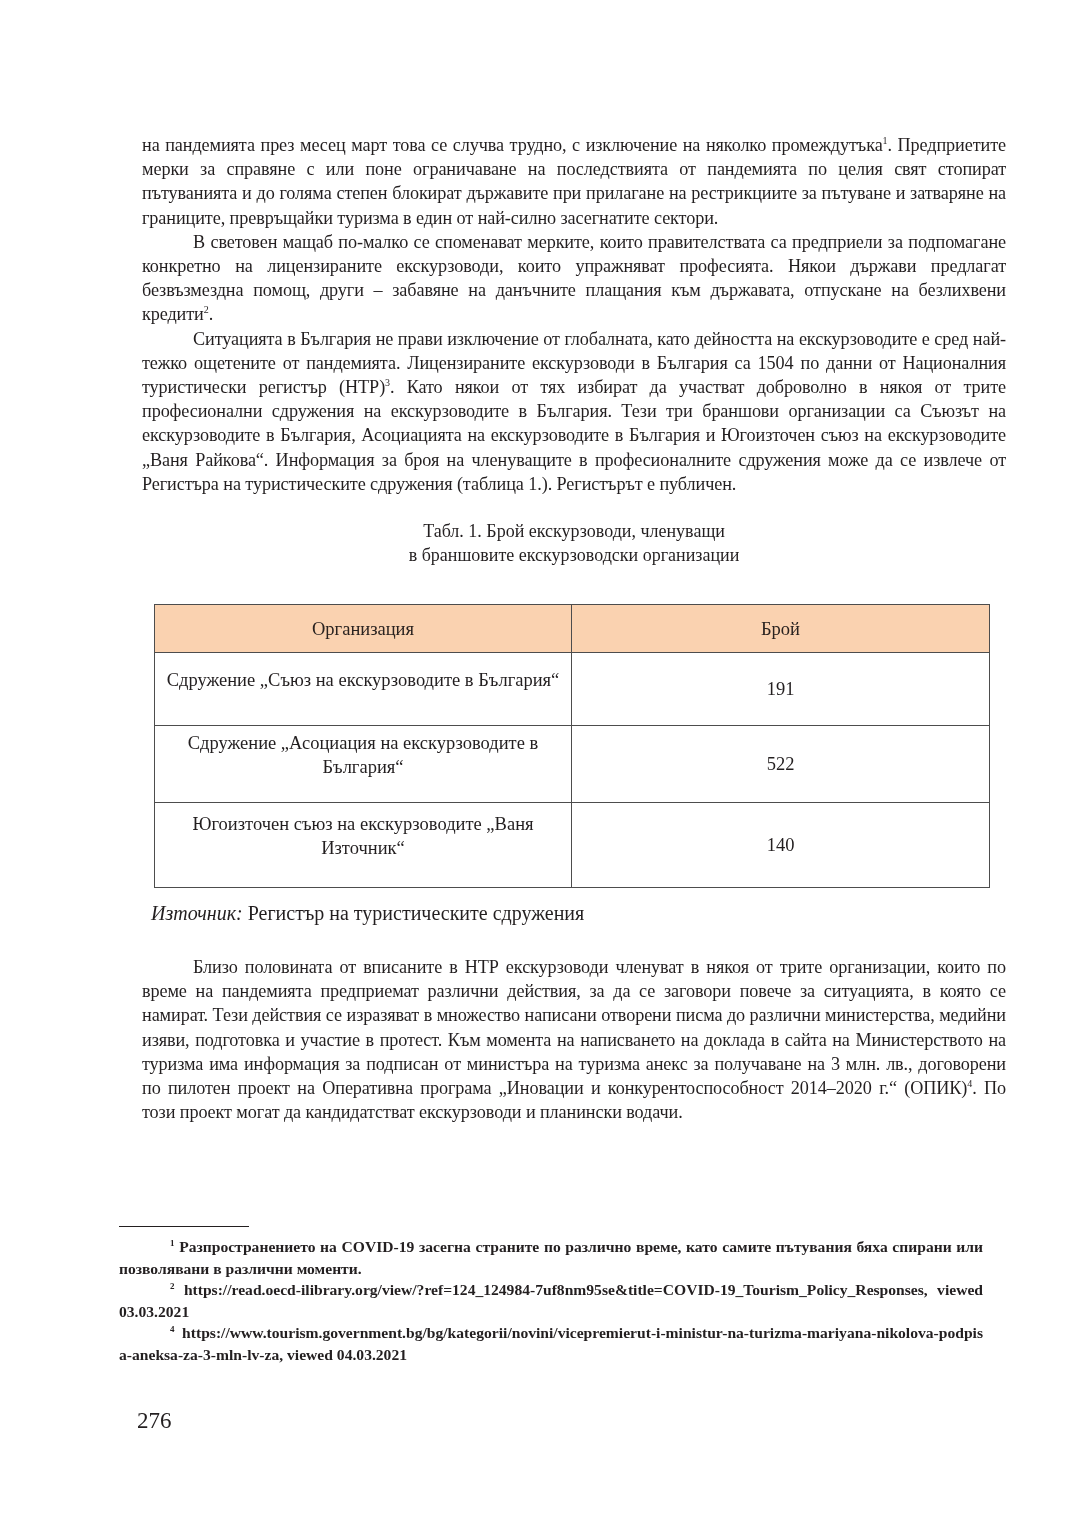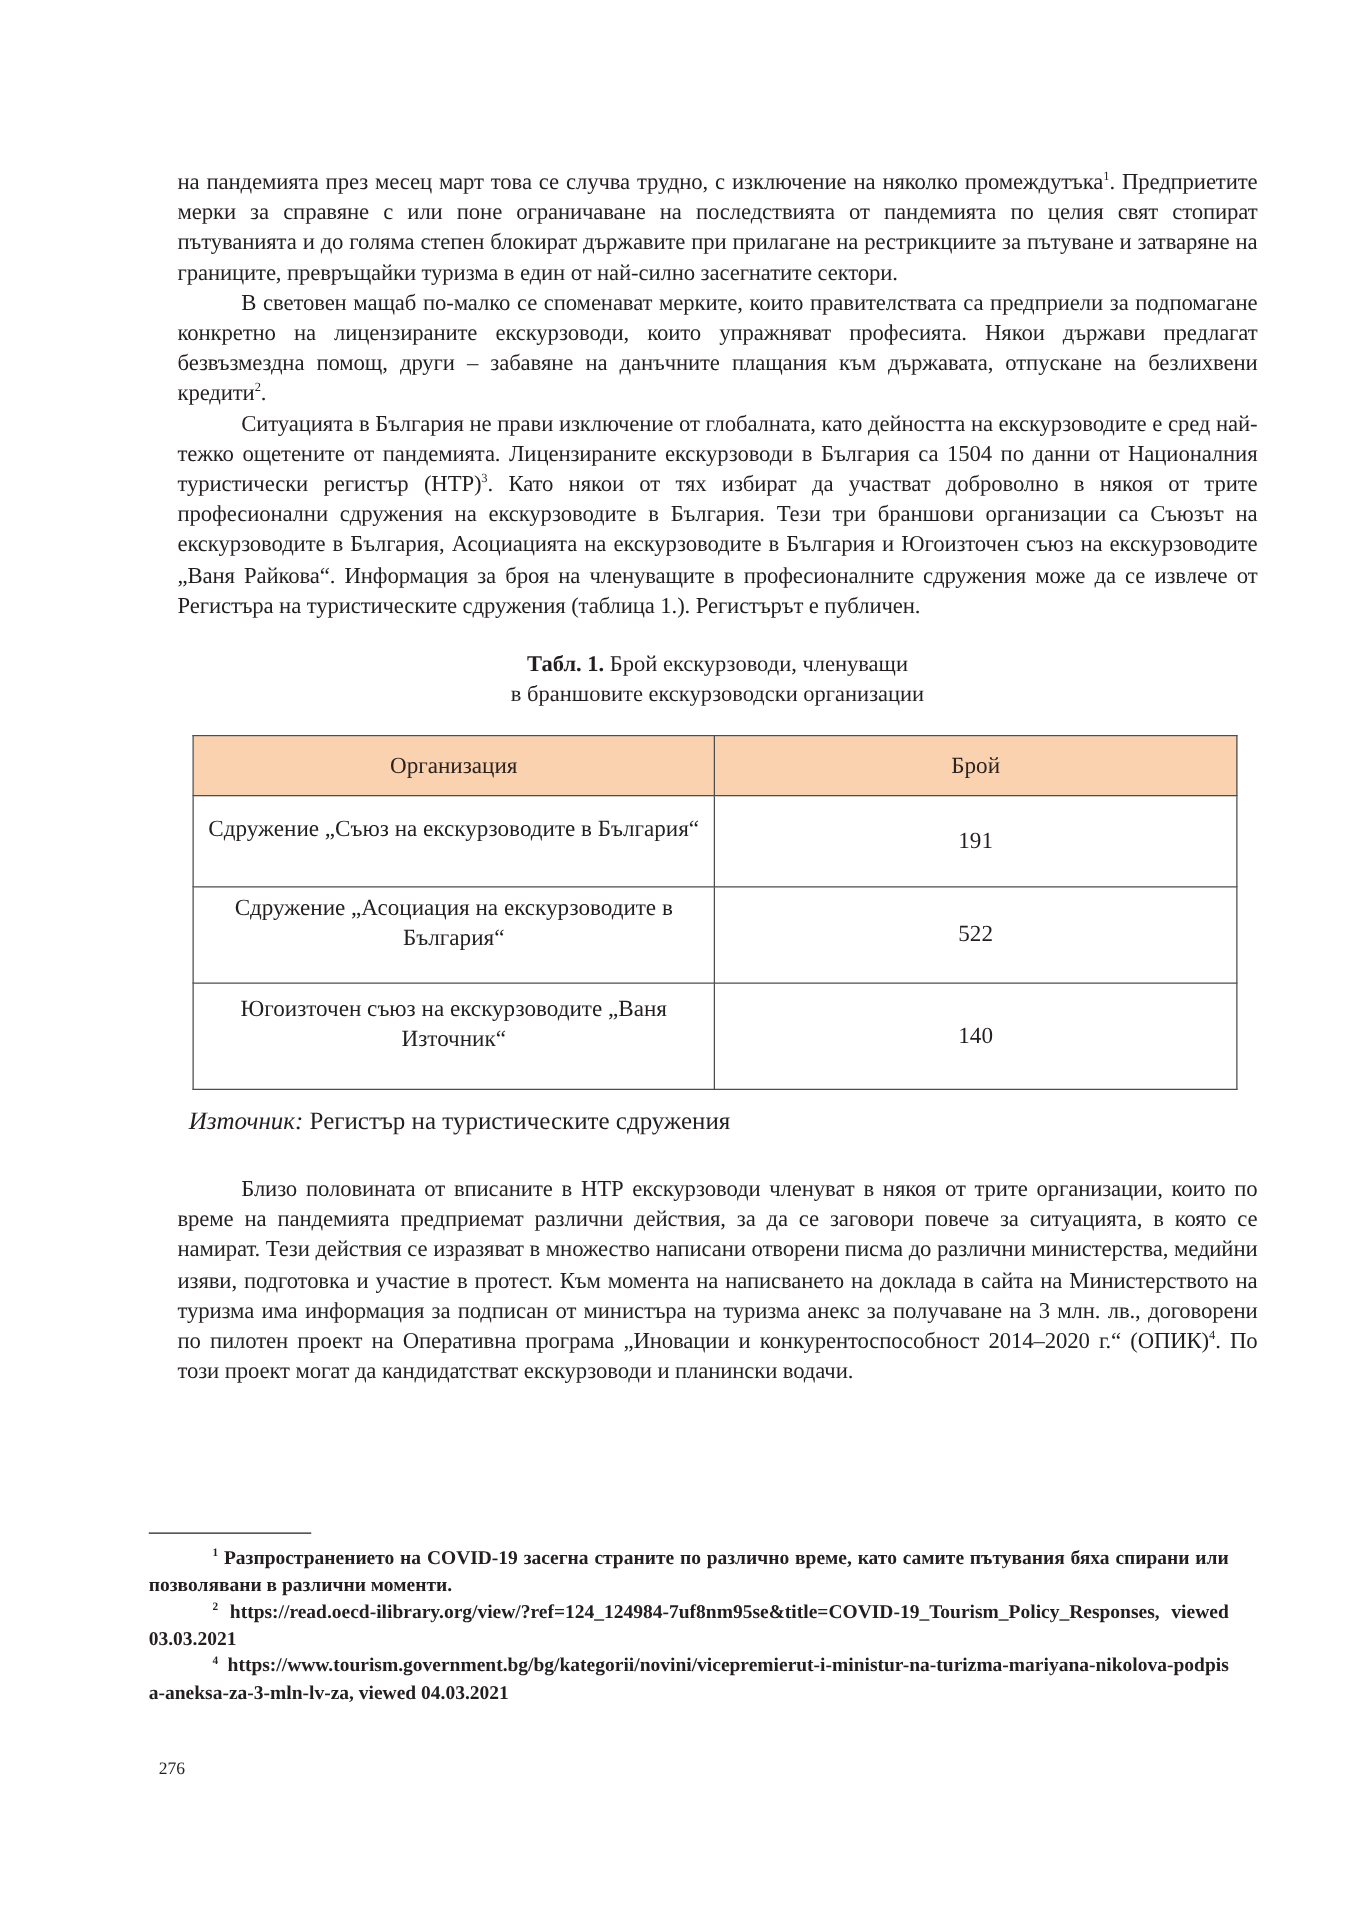--- a/index.html
+++ b/index.html
@@ -36,24 +36,24 @@
       vertical-align: super;
       line-height: 0;
     }
     .caption {
       text-align: center;
       font-size: 18px;
       line-height: 24px;
       margin-top: 23px;
     }
     .caption b {
-      font-weight: bold;
+      font-weight: normal;
     }
     .tbl {
-      margin-top: 21px;
+      margin-top: 37px;
       margin-left: 12px;
       width: 836px;
       border-collapse: collapse;
       font-size: 18.5px;
       line-height: 24px;
     }
     .tbl th, .tbl td {
       border: 1.4px solid #4d4d4d;
       text-align: center;
       vertical-align: middle;
@@ -96,23 +96,23 @@
       font-size: 15.6px;
       line-height: 21.5px;
       text-align: justify;
       margin: 0;
       text-indent: 51px;
       word-break: break-all;
     }
     .fn sup { font-size: 9px; }
     .page-num {
       position: absolute;
-      left: 127px;
+      left: 137px;
       top: 1408px;
-      font-size: 14px;
+      font-size: 23px;
     }
   </style>
 </head>
 <body>
 
 <div class="page">
 
   <p class="para"><span>на пандемията през месец март това се случва трудно, с изключение на няколко промеждутъка</span><sup>1</sup><span>. Предприетите мерки за справяне с или поне ограничаване на последствията от пандемията по целия свят стопират пътуванията и до голяма степен блокират държавите при прилагане на рестрикциите за пътуване и затваряне на границите, превръщайки туризма в един от най-силно засегнатите сектори.</span></p>
 
   <p class="para indent"><span>В световен мащаб по-малко се споменават мерките, които правителствата са предприели за подпомагане конкретно на лицензираните екскурзоводи, които упражняват професията. Някои държави предлагат безвъзмездна помощ, други – забавяне на данъчните плащания към държавата, отпускане на безлихвени кредити</span><sup>2</sup><span>.</span></p>

